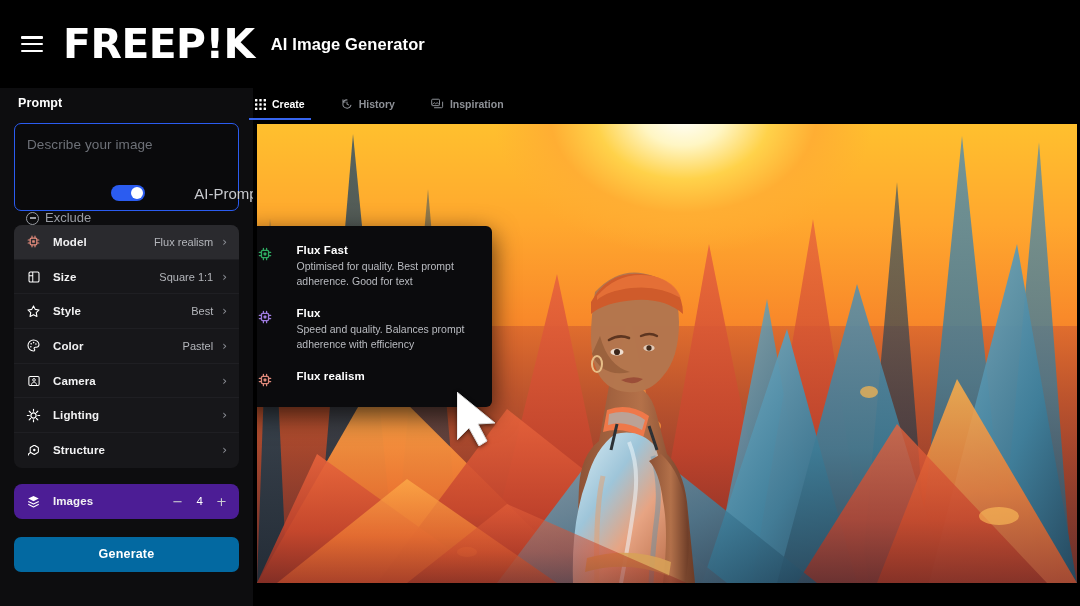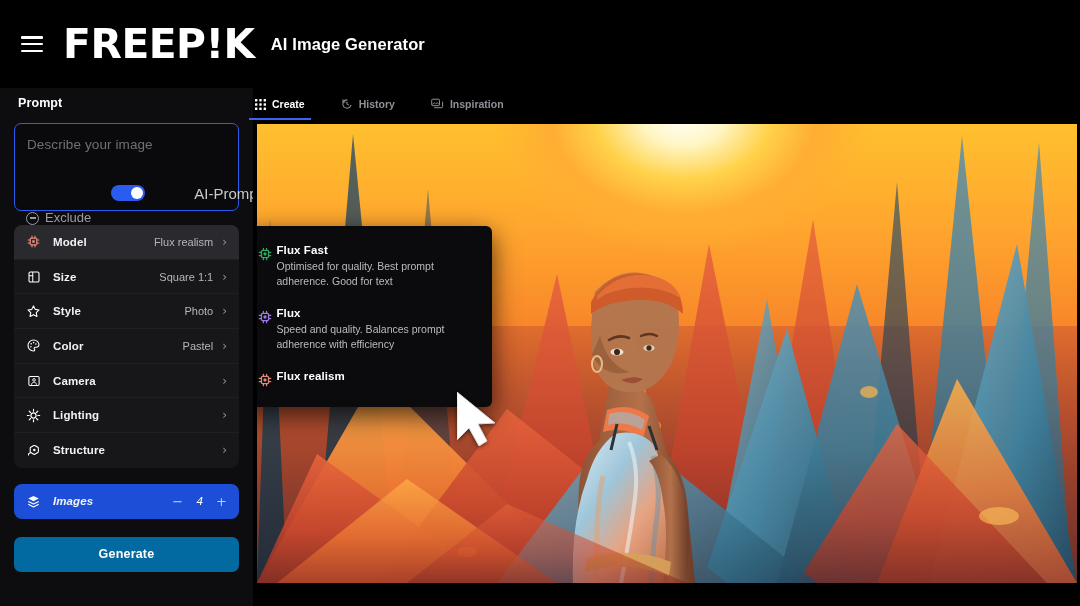--- a/index.html
+++ b/index.html
@@ -150,26 +150,25 @@
     white-space: nowrap;
   }
   .chev {
     color: #8d9097; font-size: 12px; line-height: 1;
     font-family: "DejaVu Sans", sans-serif;
   }
 
   
   .images-card {
     margin-top: 16px;
-    background: #1d4ed8;
+    background: #4c1d95;
     border-radius: 8px;
     height: 34.7px;
     display: flex; align-items: center;
     padding: 0 12px 0 11px;
-    font-style: italic;
   }
   .stepper { margin-left: auto; display: flex; align-items: center; gap: 13px; }
   .step-btn {
     color: #c9cbd0; font-size: 13px; line-height: 1;
     cursor: pointer; user-select: none;
     font-family: "DejaVu Sans", sans-serif;
   }
   .step-val { color: #ffffff; font-size: 11.5px; min-width: 7px; text-align: center; }
 
   
@@ -251,21 +250,21 @@
     width: 250px;
     background: #0b0b0d;
     border-radius: 6px;
     padding: 9px 0 10px 0;
     z-index: 50;
     box-shadow: 0 8px 26px rgba(0,0,0,0.7);
   }
   .dd-item {
     display: flex;
     padding: 9px 16px 9px 15px;
-    gap: 4px;
+    gap: 24px;
     cursor: pointer;
   }
   .dd-ico { flex: 0 0 auto; width: 16px; height: 16px; margin-top: 2px; }
   .dd-title {
     color: #ffffff; font-size: 11.5px; font-weight: 700;
     margin-bottom: 3px; letter-spacing: 0.1px;
   }
   .dd-desc {
     color: #b9bbc0; font-size: 10.5px; line-height: 1.42;
     max-width: 188px;
@@ -347,21 +346,21 @@
           <span class="chev">›</span>
         </div>
 
         <div class="opt-row">
           <span class="opt-icon">
             <svg width="15" height="15" viewBox="0 0 18 18" fill="none">
               <path d="M9 2.3l2.05 4.15 4.58.67-3.31 3.23.78 4.56L9 12.76l-4.1 2.15.78-4.56L2.37 7.12l4.58-.67L9 2.3z" stroke="#ffffff" stroke-width="1.35" stroke-linejoin="round"></path>
             </svg>
           </span>
           <span class="opt-name">Style</span>
-          <span class="opt-value">Photo</span>
+          <span class="opt-value">Best</span>
           <span class="chev">›</span>
         </div>
 
         <div class="opt-row">
           <span class="opt-icon">
             <svg width="15" height="15" viewBox="0 0 18 18" fill="none">
               <path d="M9 2.4A6.6 6.6 0 002.4 9c0 3.64 2.96 6.6 6.6 6.6.92 0 1.5-.62 1.5-1.35 0-.37-.16-.67-.4-.93-.25-.26-.4-.57-.4-.94 0-.74.6-1.34 1.35-1.34h1.35A3.2 3.2 0 0015.6 8.1C15.6 4.95 12.65 2.4 9 2.4z" stroke="#ffffff" stroke-width="1.3"></path>
               <circle cx="6.2" cy="7" r="0.95" fill="#ffffff"></circle>
               <circle cx="9.1" cy="5.5" r="0.95" fill="#ffffff"></circle>
               <circle cx="11.9" cy="7.1" r="0.95" fill="#ffffff"></circle>

